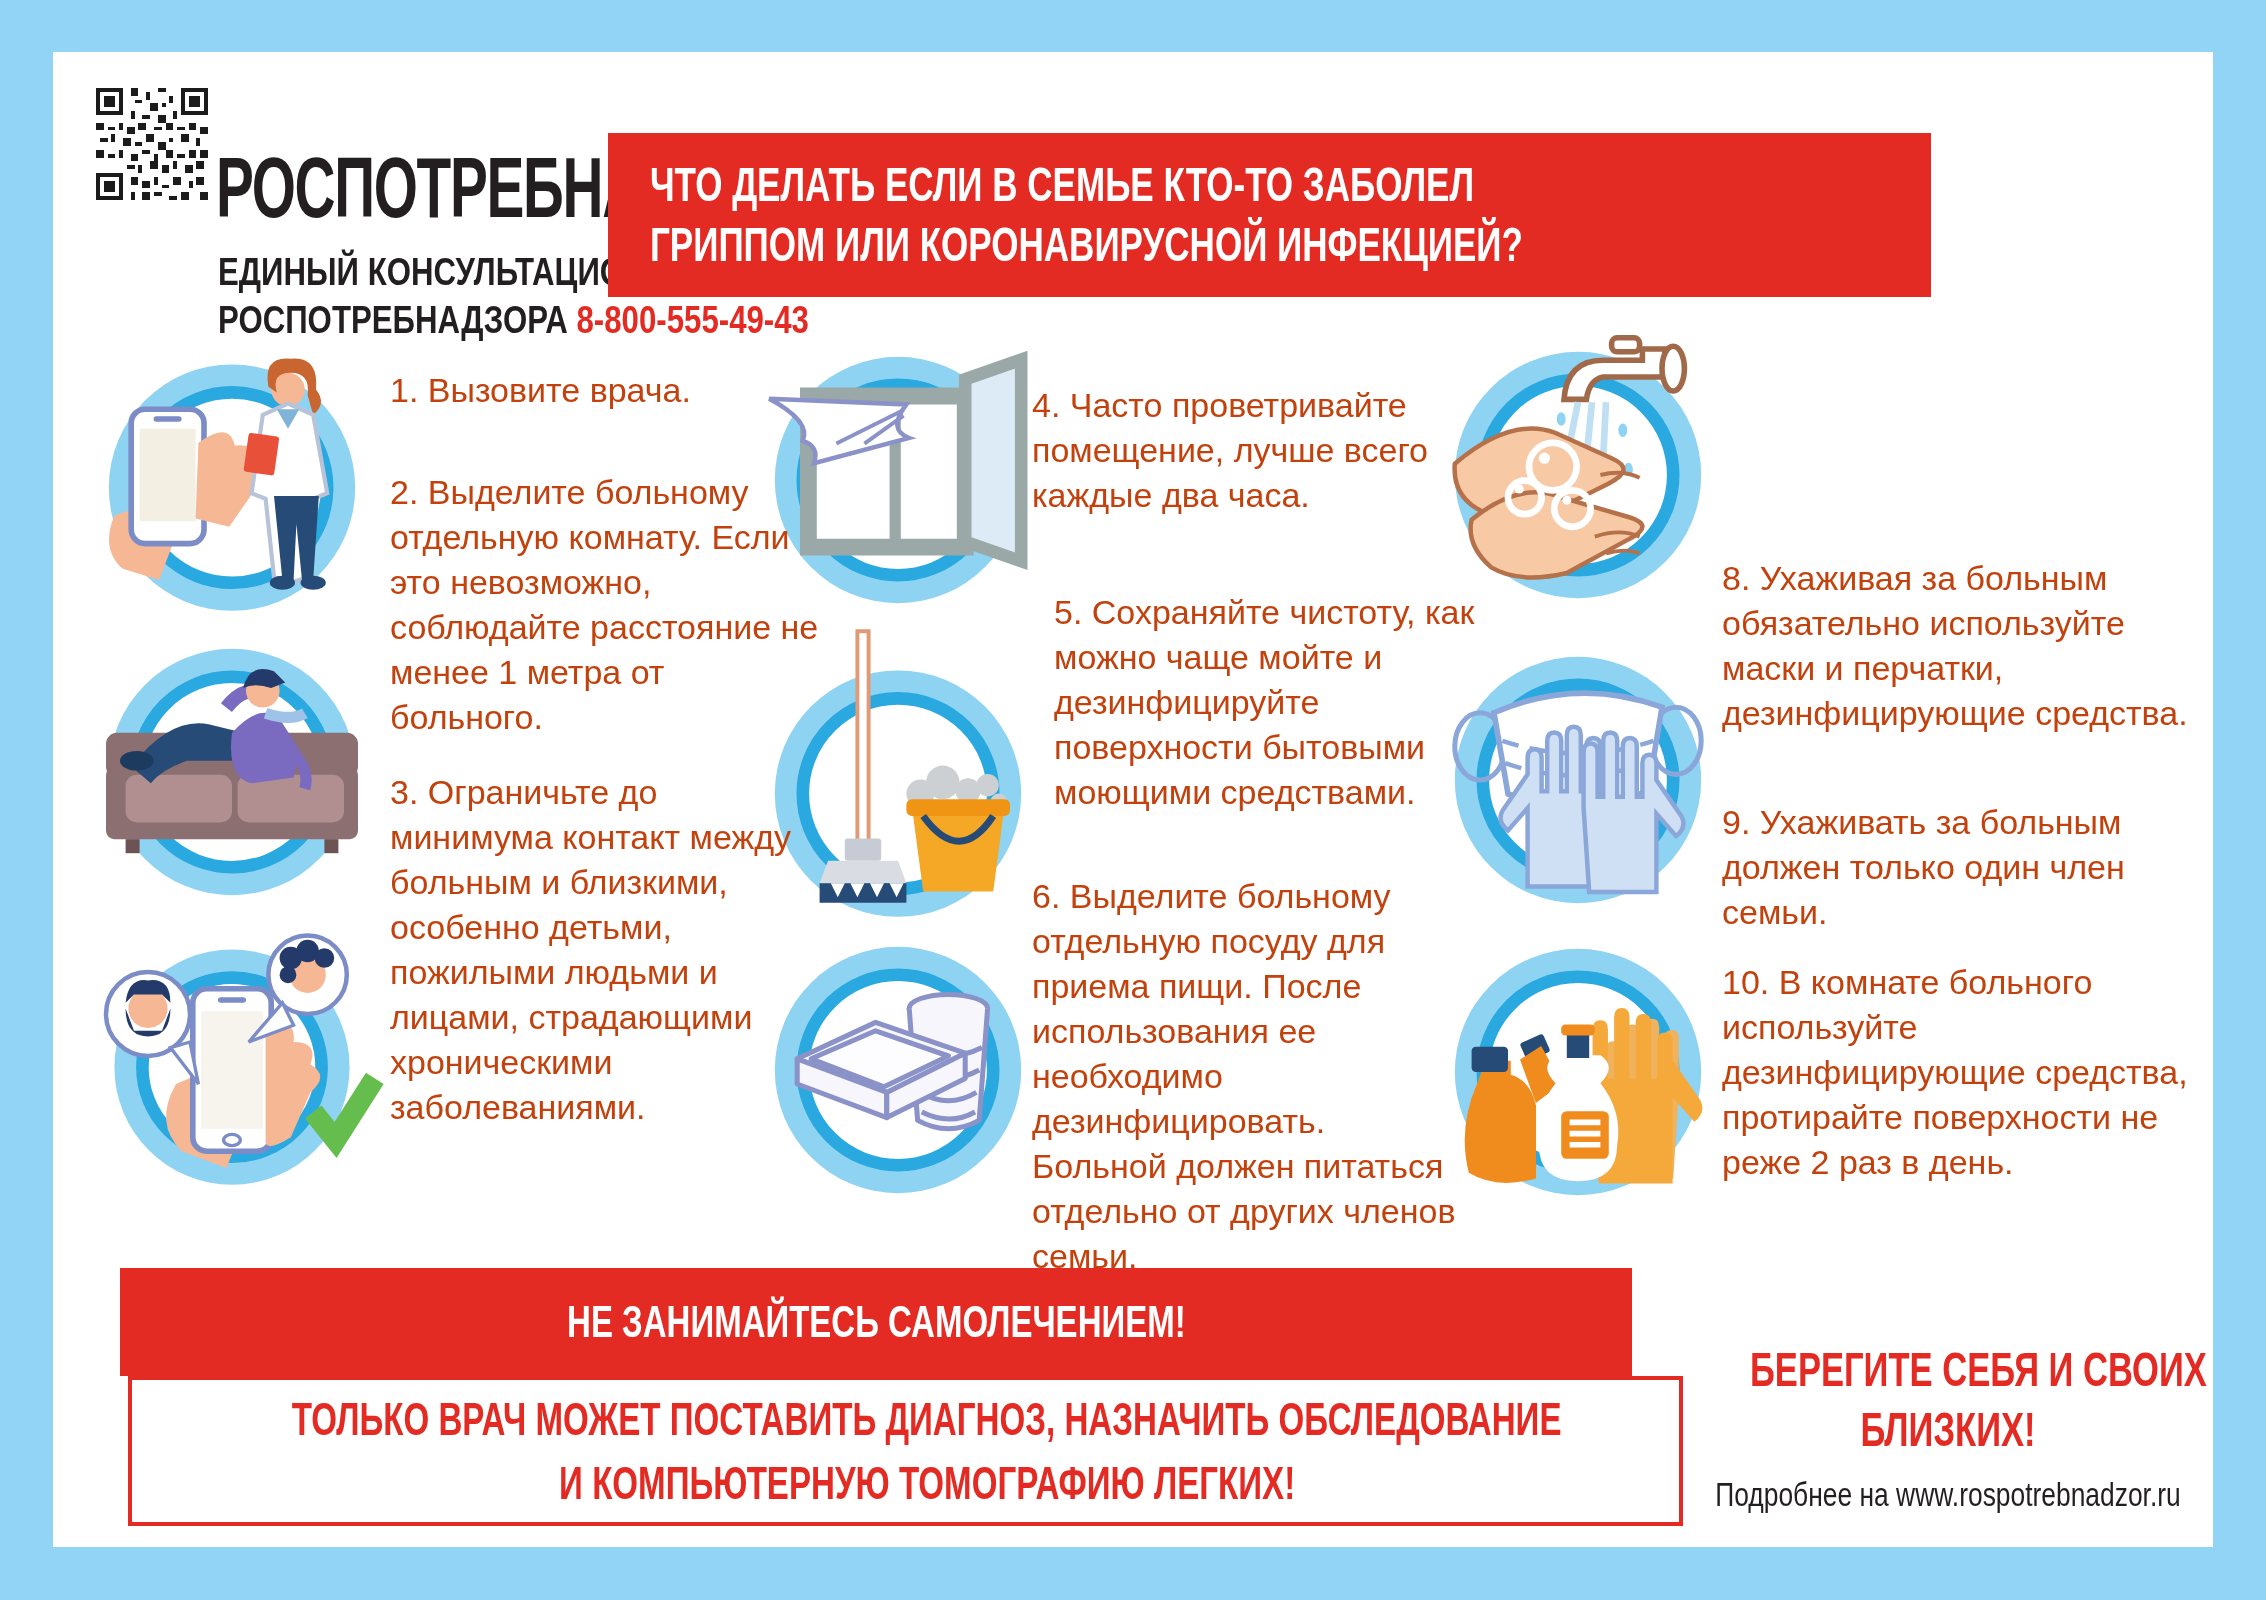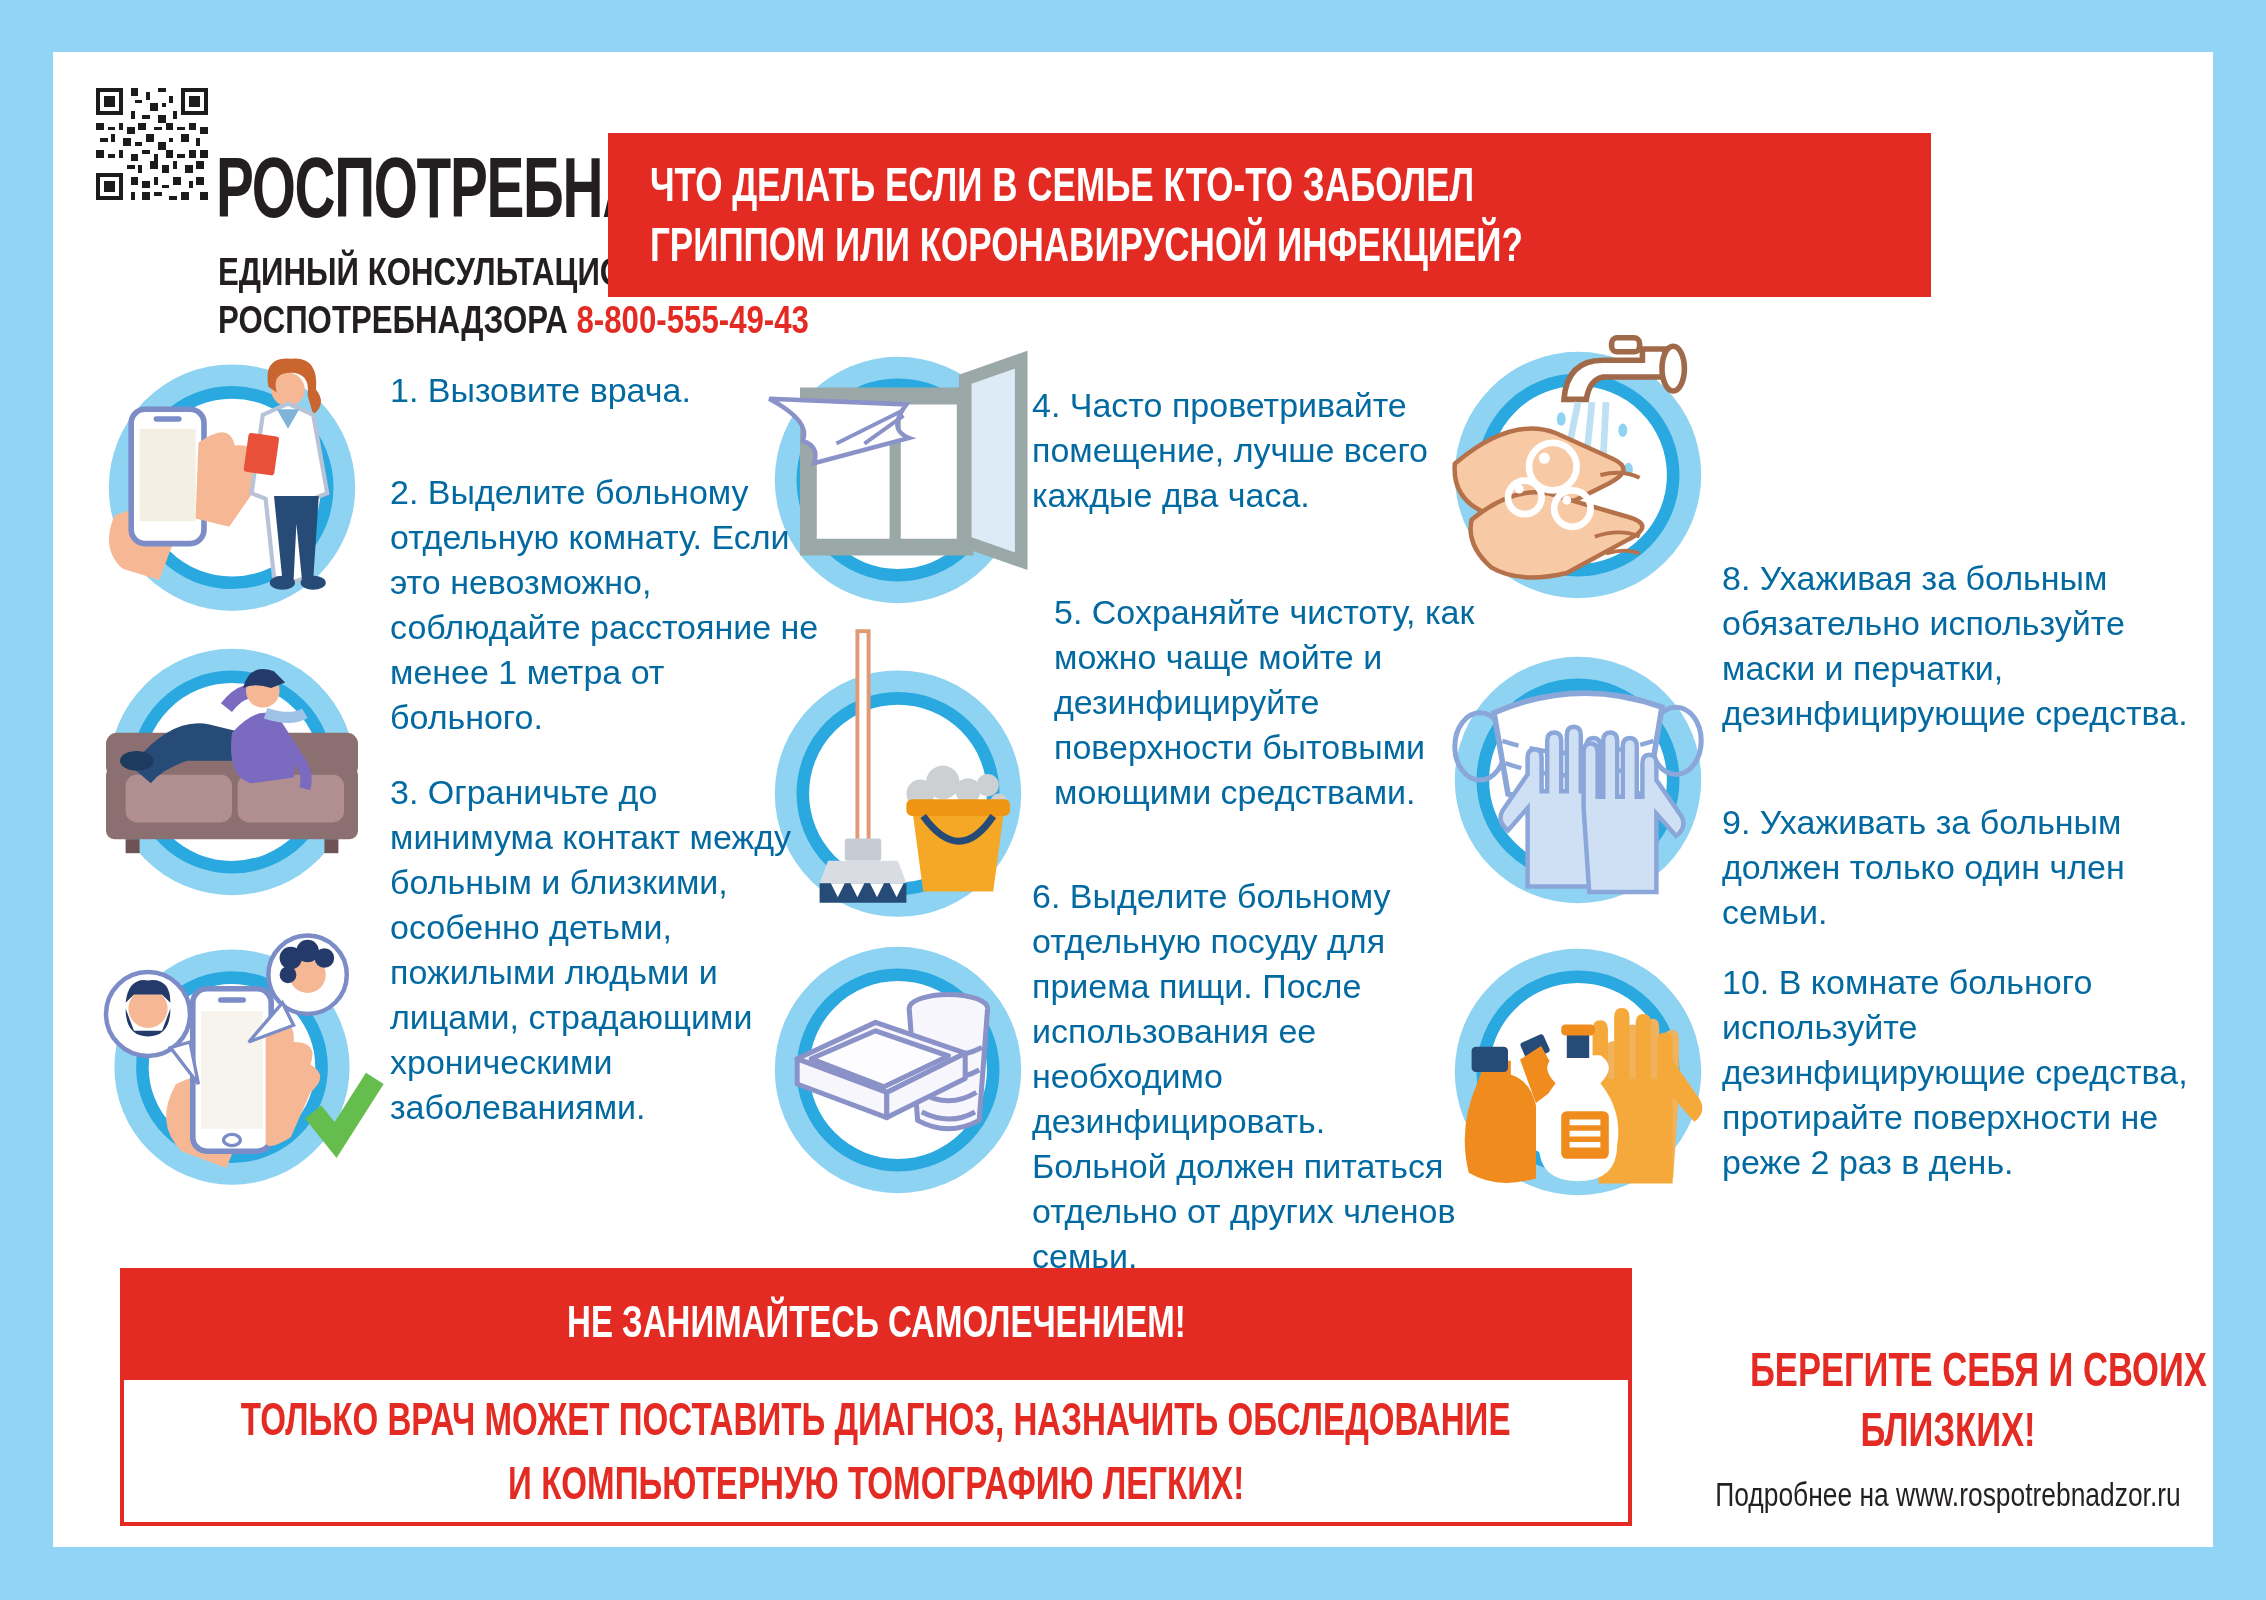--- a/index.html
+++ b/index.html
@@ -10,21 +10,21 @@
   
   .org-title{font-size:86px;font-weight:bold;color:#231f20;letter-spacing:-2px;
              transform:scaleX(0.66);transform-origin:left top;white-space:nowrap;}
   .org-sub{font-size:39px;font-weight:bold;color:#231f20;letter-spacing:0;
            transform:scaleX(0.80);transform-origin:left top;white-space:nowrap;}
   .phone-red{color:#e32b24;}
   .title-banner{background:#e32b24;}
   .title-banner .line{color:#ffffff;font-weight:bold;font-size:48px;line-height:60px;
            transform:scaleX(0.73);transform-origin:left top;white-space:nowrap;}
   
-  .step-text{font-size:34px;line-height:45px;color:#0369a1;}
+  .step-text{font-size:34px;line-height:45px;color:#c2410c;}
   .icon-box{width:280px;height:280px;}
   .icon-box svg{width:100%;height:100%;display:block;overflow:visible;}
   
   .warn-banner{background:#e32b24;display:flex;align-items:center;justify-content:center;}
   .warn-banner .line{color:#fff;font-weight:bold;font-size:44px;white-space:nowrap;
            transform:scaleX(0.75);transform-origin:center center;}
   .doctor-box{background:#fff;border:4px solid #e32b24;display:flex;flex-direction:column;
            align-items:center;justify-content:center;}
   .doctor-box .line{color:#e32b24;font-weight:bold;font-size:46px;line-height:64px;white-space:nowrap;
            transform:scaleX(0.72);transform-origin:center center;text-align:center;}
@@ -262,21 +262,21 @@
   <div class="abs step-text" style="left:979px;top:822px;width:430px;">6. Выделите больному отдельную посуду для приема пищи. После использования ее необходимо дезинфицировать. Больной должен питаться отдельно от других членов семьи.</div>
 
   <div class="abs step-text" style="left:1669px;top:504px;width:468px;">8. Ухаживая за больным обязательно используйте маски и перчатки, дезинфицирующие средства.</div>
   <div class="abs step-text" style="left:1669px;top:748px;width:468px;">9. Ухаживать за больным должен только один член семьи.</div>
   <div class="abs step-text" style="left:1669px;top:908px;width:468px;">10. В комнате больного используйте дезинфицирующие средства, протирайте поверхности не реже 2 раз в день.</div>
 
   <div class="abs warn-banner" style="left:67px;top:1216px;width:1512px;height:108px;">
     <div class="line">НЕ ЗАНИМАЙТЕСЬ САМОЛЕЧЕНИЕМ!</div>
   </div>
 
-  <div class="abs doctor-box" style="left:67px;top:1324px;width:1504px;height:142px;">
+  <div class="abs doctor-box" style="left:75px;top:1324px;width:1504px;height:142px;padding-left:43px;">
     <div class="line">ТОЛЬКО ВРАЧ МОЖЕТ ПОСТАВИТЬ ДИАГНОЗ, НАЗНАЧИТЬ ОБСЛЕДОВАНИЕ</div>
     <div class="line">И КОМПЬЮТЕРНУЮ ТОМОГРАФИЮ ЛЕГКИХ!</div>
   </div>
 
   <div class="abs care" style="left:1620px;top:1288px;width:550px;">
     <div class="line">БЕРЕГИТЕ СЕБЯ И СВОИХ</div>
     <div class="line">БЛИЗКИХ!</div>
   </div>
 
   <div class="abs more-info" style="left:1600px;top:1424px;width:590px;">Подробнее на www.rospotrebnadzor.ru</div>

